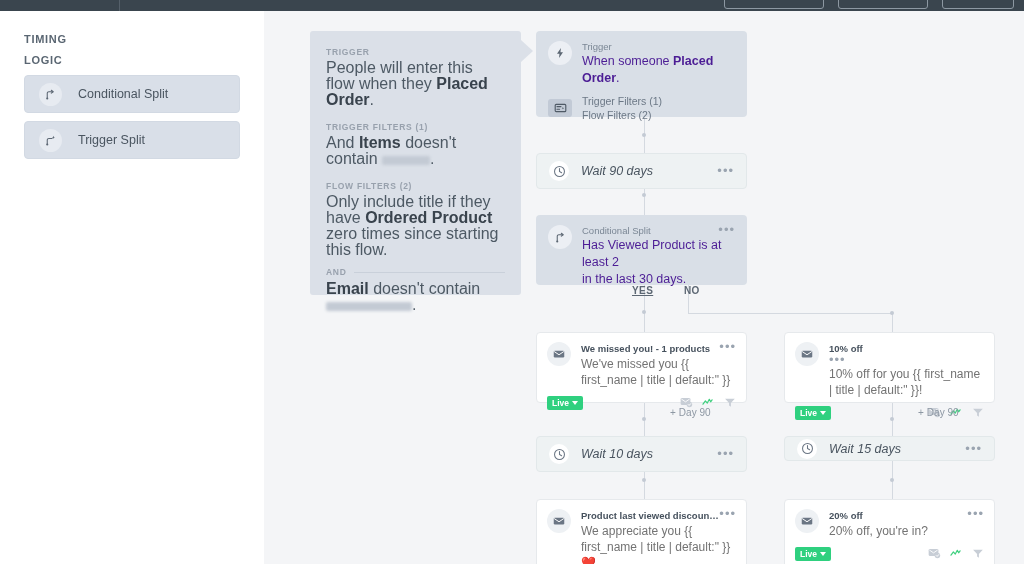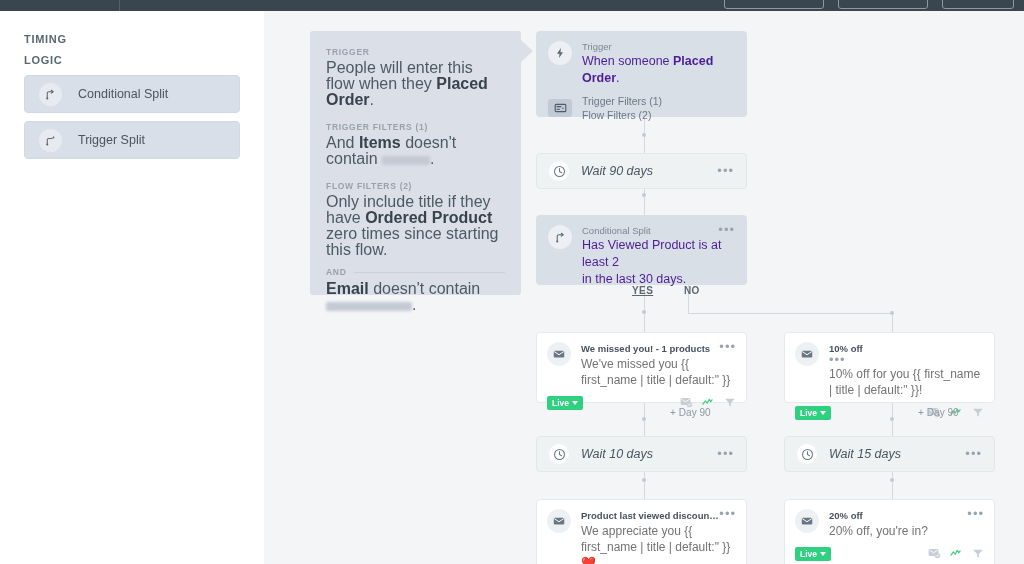--- a/index.html
+++ b/index.html
@@ -509,21 +509,21 @@
     <span class="circ-icon" style="width:20px;height:20px;background:#ffffff;">
       <svg width="13" height="13" viewBox="0 0 16 16" fill="none">
         <circle cx="8" cy="8" r="6.1" stroke="#6b7684" stroke-width="1.3"></circle>
         <path d="M8 4.4V8l2.6 1.6" stroke="#6b7684" stroke-width="1.3" stroke-linecap="round"></path>
       </svg>
     </span>
     <span class="wait-label">Wait 10 days</span>
     <span class="dots">•••</span>
   </div>
 
-  <div class="node wait" style="left:520px; top:425px; width:211px; height:36px;">
+  <div class="node wait" style="left:520px; top:425px; width:211px; height:25px;">
     <span class="circ-icon" style="width:20px;height:20px;background:#ffffff;">
       <svg width="13" height="13" viewBox="0 0 16 16" fill="none">
         <circle cx="8" cy="8" r="6.1" stroke="#6b7684" stroke-width="1.3"></circle>
         <path d="M8 4.4V8l2.6 1.6" stroke="#6b7684" stroke-width="1.3" stroke-linecap="round"></path>
       </svg>
     </span>
     <span class="wait-label">Wait 15 days</span>
     <span class="dots">•••</span>
   </div>
 

